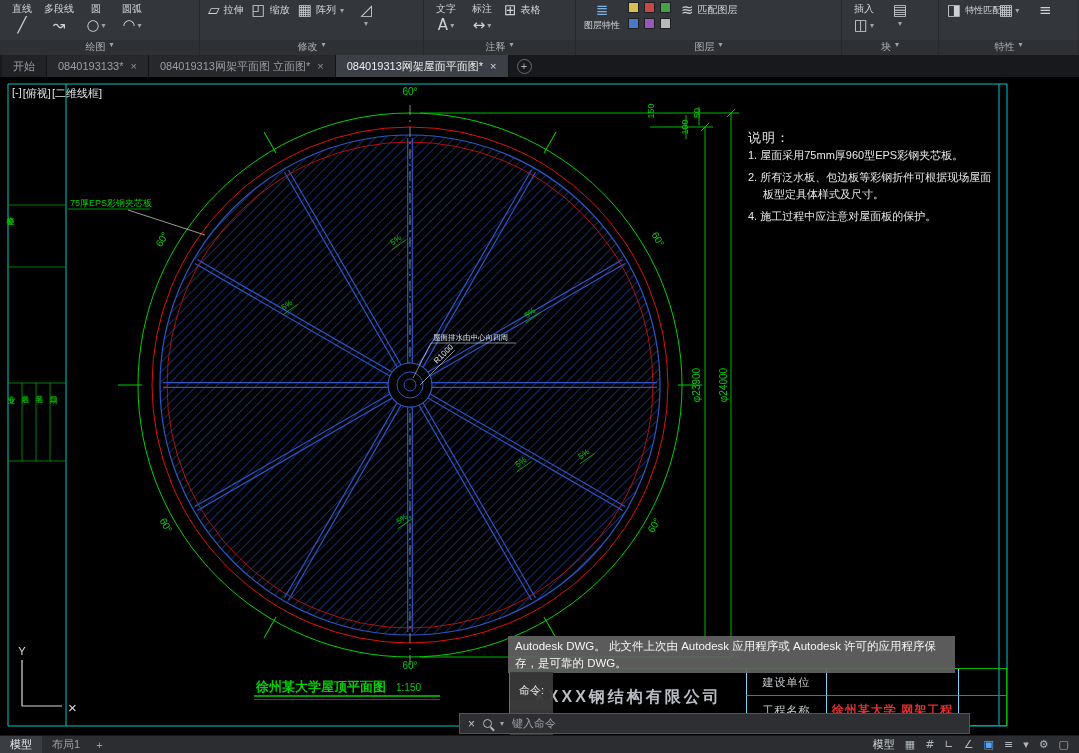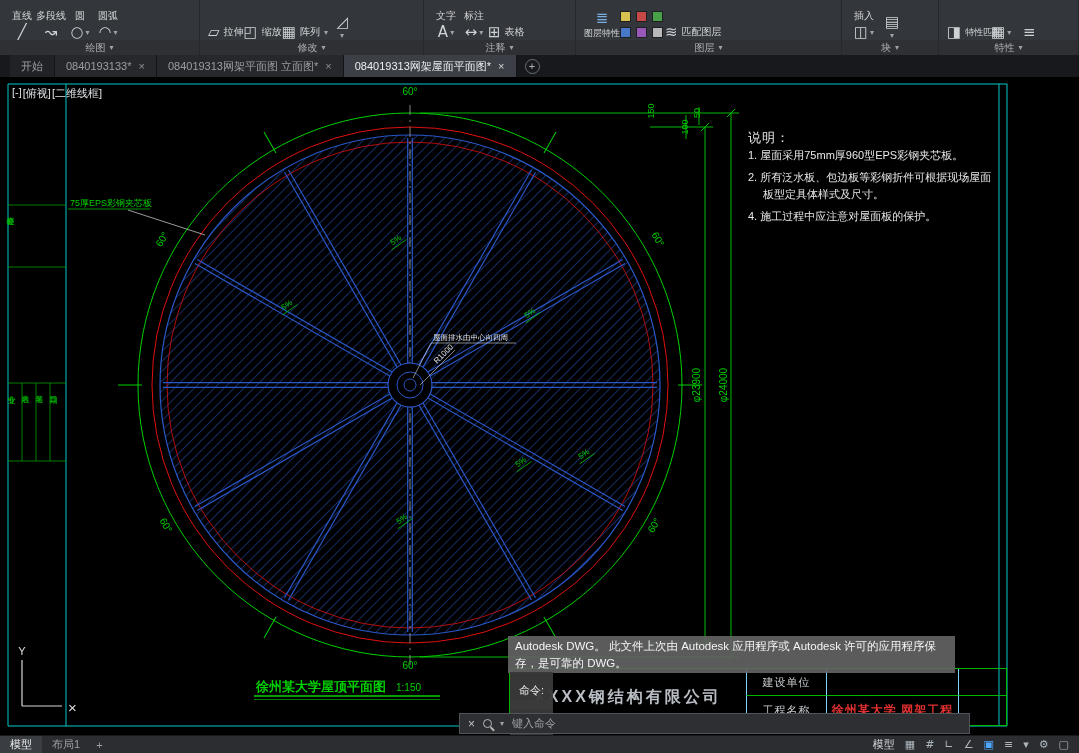--- a/index.html
+++ b/index.html
@@ -9,35 +9,35 @@
     background: #000;
     font-family: "Liberation Sans", "DejaVu Sans", sans-serif;
     overflow: hidden;
     color: #ccc;
   }
 
   
   .ribbon { position:absolute; top:0; left:0; width:1079px; height:55px; background:#33363b; display:flex; }
   .rpanel { height:55px; display:flex; flex-direction:column; border-right:1px solid #26282b; }
   .p-draw{width:200px}.p-mod{width:224px}.p-ann{width:152px}.p-lay{width:266px}.p-blk{width:97px}.p-prop{flex:1}
-  .rbody { flex:1; display:flex; align-items:flex-end; padding:2px 8px 0; }
-  .rfoot { height:15px; display:flex; align-items:center; justify-content:center; gap:4px; font-size:10px; color:#aeb2b6; background:#2e3034; cursor:default; }
+  .rbody { flex:1; display:flex; align-items:flex-start; gap:8px; padding:2px 8px 0; }
+  .rfoot { height:15px; display:flex; justify-content:center; gap:4px; font-size:10px; color:#aeb2b6; background:#2e3034; cursor:default; }
   .rfoot .dd{ font-size:8px; }
   .tstack { display:flex; flex-direction:column; align-items:center; gap:1px; min-width:28px; }
   .tstack .lbl { font-size:10px; color:#d4d6d8; white-space:nowrap; }
   .irow { display:flex; align-items:center; gap:2px; }
   .ticon { font-size:15px; line-height:16px; color:#cfd2d5; font-family:"DejaVu Sans",sans-serif; }
   .dd { font-size:8px; color:#9fa3a7; }
   .tinline { display:flex; align-items:center; gap:4px; font-size:10px; color:#d4d6d8; white-space:nowrap; }
   .layer-grid { display:grid; grid-template-columns:repeat(3,13px); grid-auto-rows:13px; gap:3px; }
   .lchip { width:11px; height:11px; border:1px solid #1e1f22; }
   .biglbl { font-size:9px; color:#d4d6d8; width:22px; line-height:1.2; text-align:center; }
 
   
-  .ftabs { position:absolute; top:55px; left:0; right:0; height:22px; background:#17191c; display:flex; align-items:stretch; padding-left:10px; }
+  .ftabs { position:absolute; top:55px; left:0; right:0; height:22px; background:#17191c; display:flex; align-items:stretch; padding-left:2px; }
   .ftab { display:flex; align-items:center; gap:7px; padding:0 11px; font-size:11px; color:#9a9ea2; background:#26282c; border-right:1px solid #121416; white-space:nowrap; }
   .ftab.start { background:#202226; }
   .ftab.active { background:#3c4046; color:#eceef0; }
   .ftab .x { font-size:11px; color:#8d9194; }
   .ftab.active .x { color:#d6d9dc; }
   .newtab { align-self:center; margin-left:8px; width:15px; height:15px; border-radius:50%; border:1px solid #6a6e72; color:#b0b4b8; font-size:11px; line-height:13px; text-align:center; }
 
   
   .drawing { position:absolute; top:77px; left:0; width:1079px; height:658px; background:#000; }
   .drawing svg { position:absolute; top:0; left:0; }

